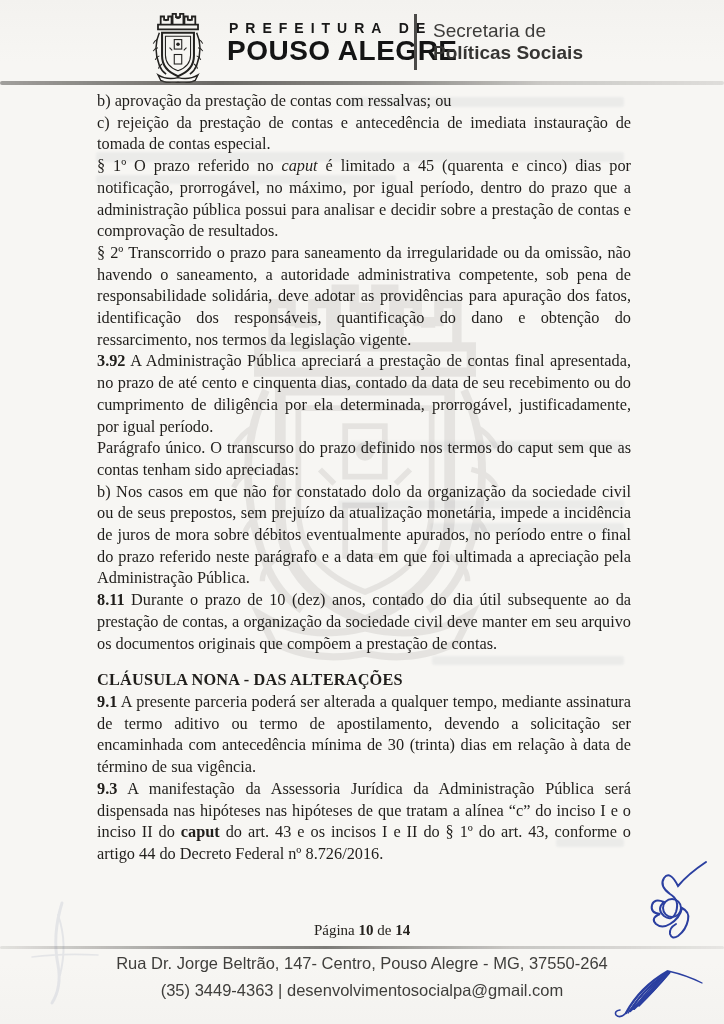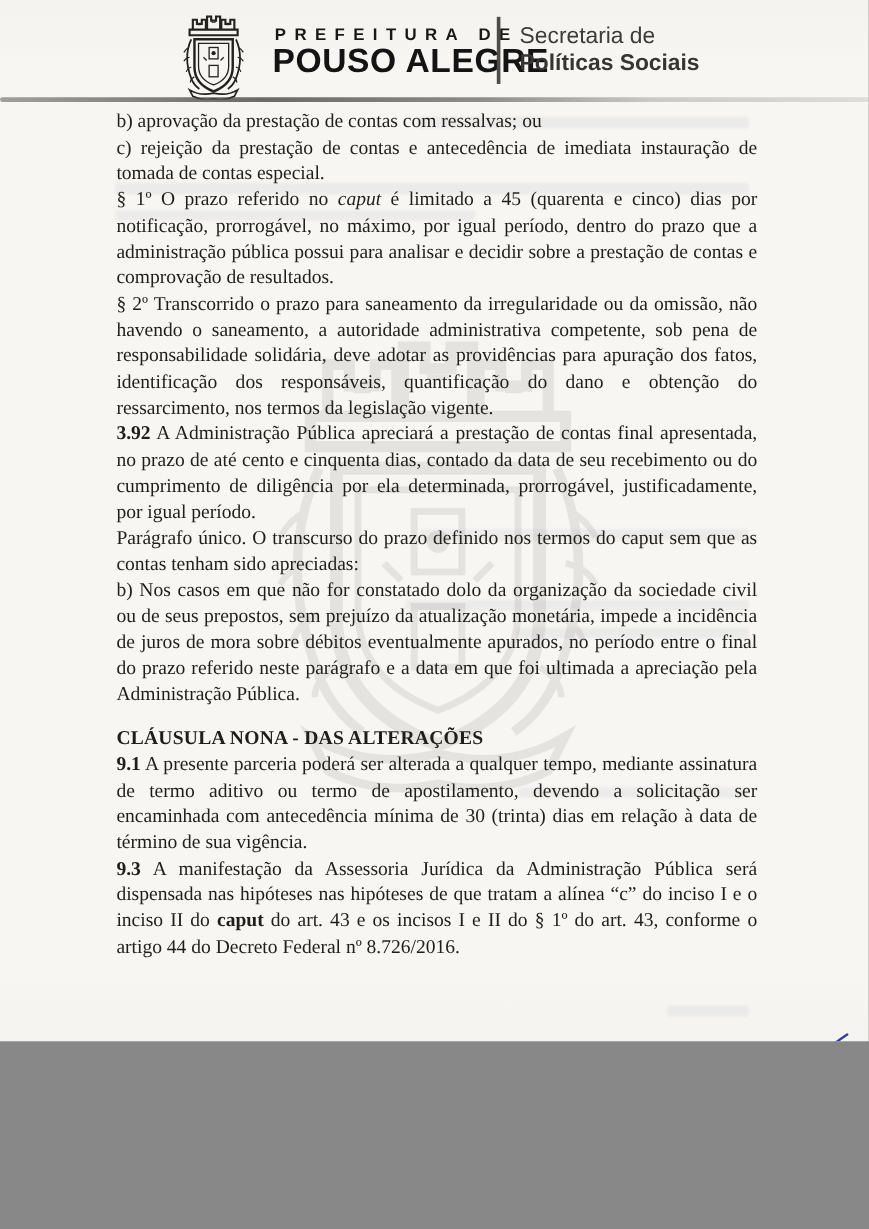--- a/index.html
+++ b/index.html
@@ -1,18 +1,18 @@
 <!DOCTYPE html>
 <html><head>
 <meta charset="utf-8">
 <style>
   html,body{margin:0;padding:0;background:#888;}
   .page{
     position:relative;
-    width:724px;height:868px;
+    width:724px;height:1024px;
     margin:0 auto;
     background:linear-gradient(180deg,#f3f2ef 0%,#f7f6f3 6%,#f7f6f3 94%,#f4f3f0 100%);
     overflow:hidden;
     font-family:"Liberation Serif", serif;
     color:#201e1b;
   }
   
   .crest-logo{position:absolute;left:138px;top:7px;width:80px;height:76px;}
   .org-line1{
     position:absolute;left:229px;top:20px;
@@ -141,20 +141,21 @@
   <div class="bleed" style="left:556px;top:838px;width:68px;height:9px;"></div>
 
   <div class="doc-body" id="doc-body">
       <p><span>b) aprovação da prestação de contas com ressalvas; ou</span></p>
       <p><span>c) rejeição da prestação de contas e antecedência de imediata instauração de tomada de contas especial.</span></p>
       <p><span>§ 1º O prazo referido no </span><span class="i">caput</span><span> é limitado a 45 (quarenta e cinco) dias por notificação, prorrogável, no máximo, por igual período, dentro do prazo que a administração pública possui para analisar e decidir sobre a prestação de contas e comprovação de resultados.</span></p>
       <p><span>§ 2º Transcorrido o prazo para saneamento da irregularidade ou da omissão, não havendo o saneamento, a autoridade administrativa competente, sob pena de responsabilidade solidária, deve adotar as providências para apuração dos fatos, identificação dos responsáveis, quantificação do dano e obtenção do ressarcimento, nos termos da legislação vigente.</span></p>
       <p><span class="b">3.92</span><span> A Administração Pública apreciará a prestação de contas final apresentada, no prazo de até cento e cinquenta dias, contado da data de seu recebimento ou do cumprimento de diligência por ela determinada, prorrogável, justificadamente, por igual período.</span></p>
       <p><span>Parágrafo único. O transcurso do prazo definido nos termos do caput sem que as contas tenham sido apreciadas:</span></p>
       <p><span>b) Nos casos em que não for constatado dolo da organização da sociedade civil ou de seus prepostos, sem prejuízo da atualização monetária, impede a incidência de juros de mora sobre débitos eventualmente apurados, no período entre o final do prazo referido neste parágrafo e a data em que foi ultimada a apreciação pela Administração Pública.</span></p>
+      <p><span class="b">8.11</span><span> Durante o prazo de 10 (dez) anos, contado do dia útil subsequente ao da prestação de contas, a organização da sociedade civil deve manter em seu arquivo os documentos originais que compõem a prestação de contas.</span></p>
       <p class="heading"><span class="b">CLÁUSULA NONA - DAS ALTERAÇÕES</span></p>
       <p><span class="b">9.1</span><span> A presente parceria poderá ser alterada a qualquer tempo, mediante assinatura de termo aditivo ou termo de apostilamento, devendo a solicitação ser encaminhada com antecedência mínima de 30 (trinta) dias em relação à data de término de sua vigência.</span></p>
       <p><span class="b">9.3</span><span> A manifestação da Assessoria Jurídica da Administração Pública será dispensada nas hipóteses nas hipóteses de que tratam a alínea “c” do inciso I e o inciso II do </span><span class="b">caput</span><span> do art. 43 e os incisos I e II do § 1º do art. 43, conforme o artigo 44 do Decreto Federal nº 8.726/2016.</span></p>
     </div>
 
   <div class="page-label" id="page-label"><span>Página </span><span class="b">10</span><span> de </span><span class="b">14</span></div>
   <div class="scan-line-bottom"></div>
   <div class="footer-address">
     <div>Rua Dr. Jorge Beltrão, 147- Centro, Pouso Alegre - MG, 37550-264</div>
     <div>(35) 3449-4363 | desenvolvimentosocialpa@gmail.com</div>

